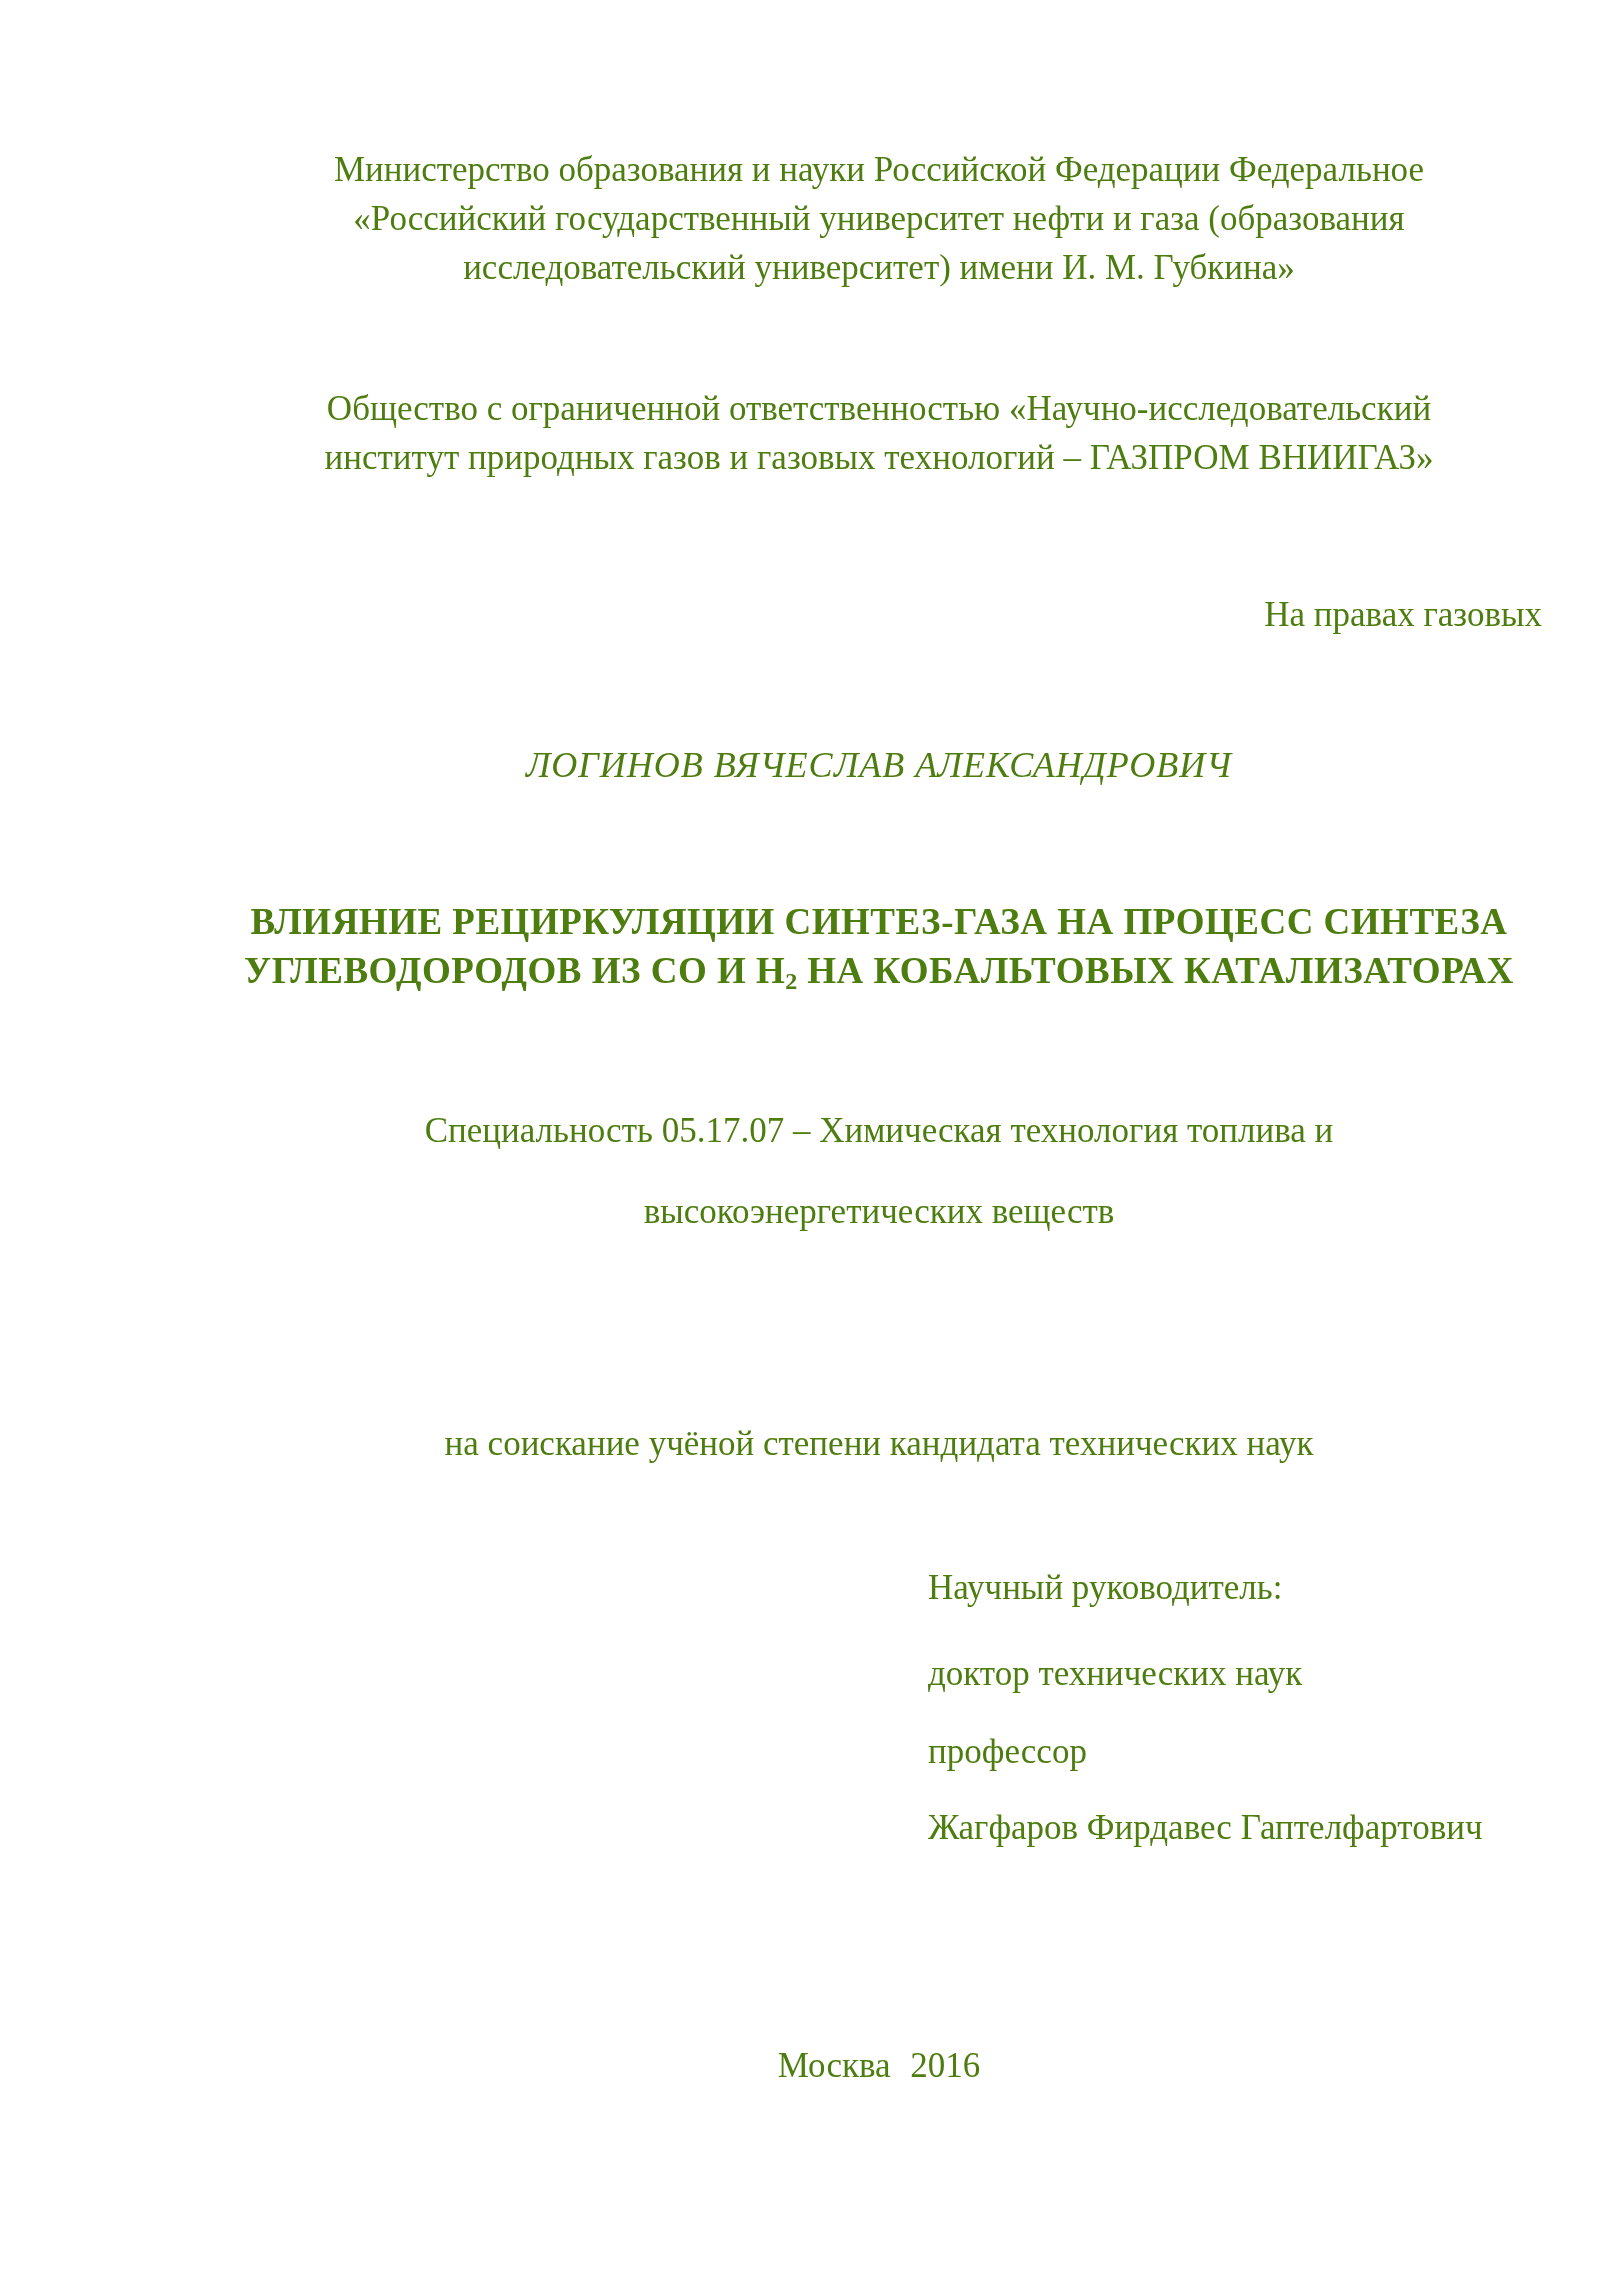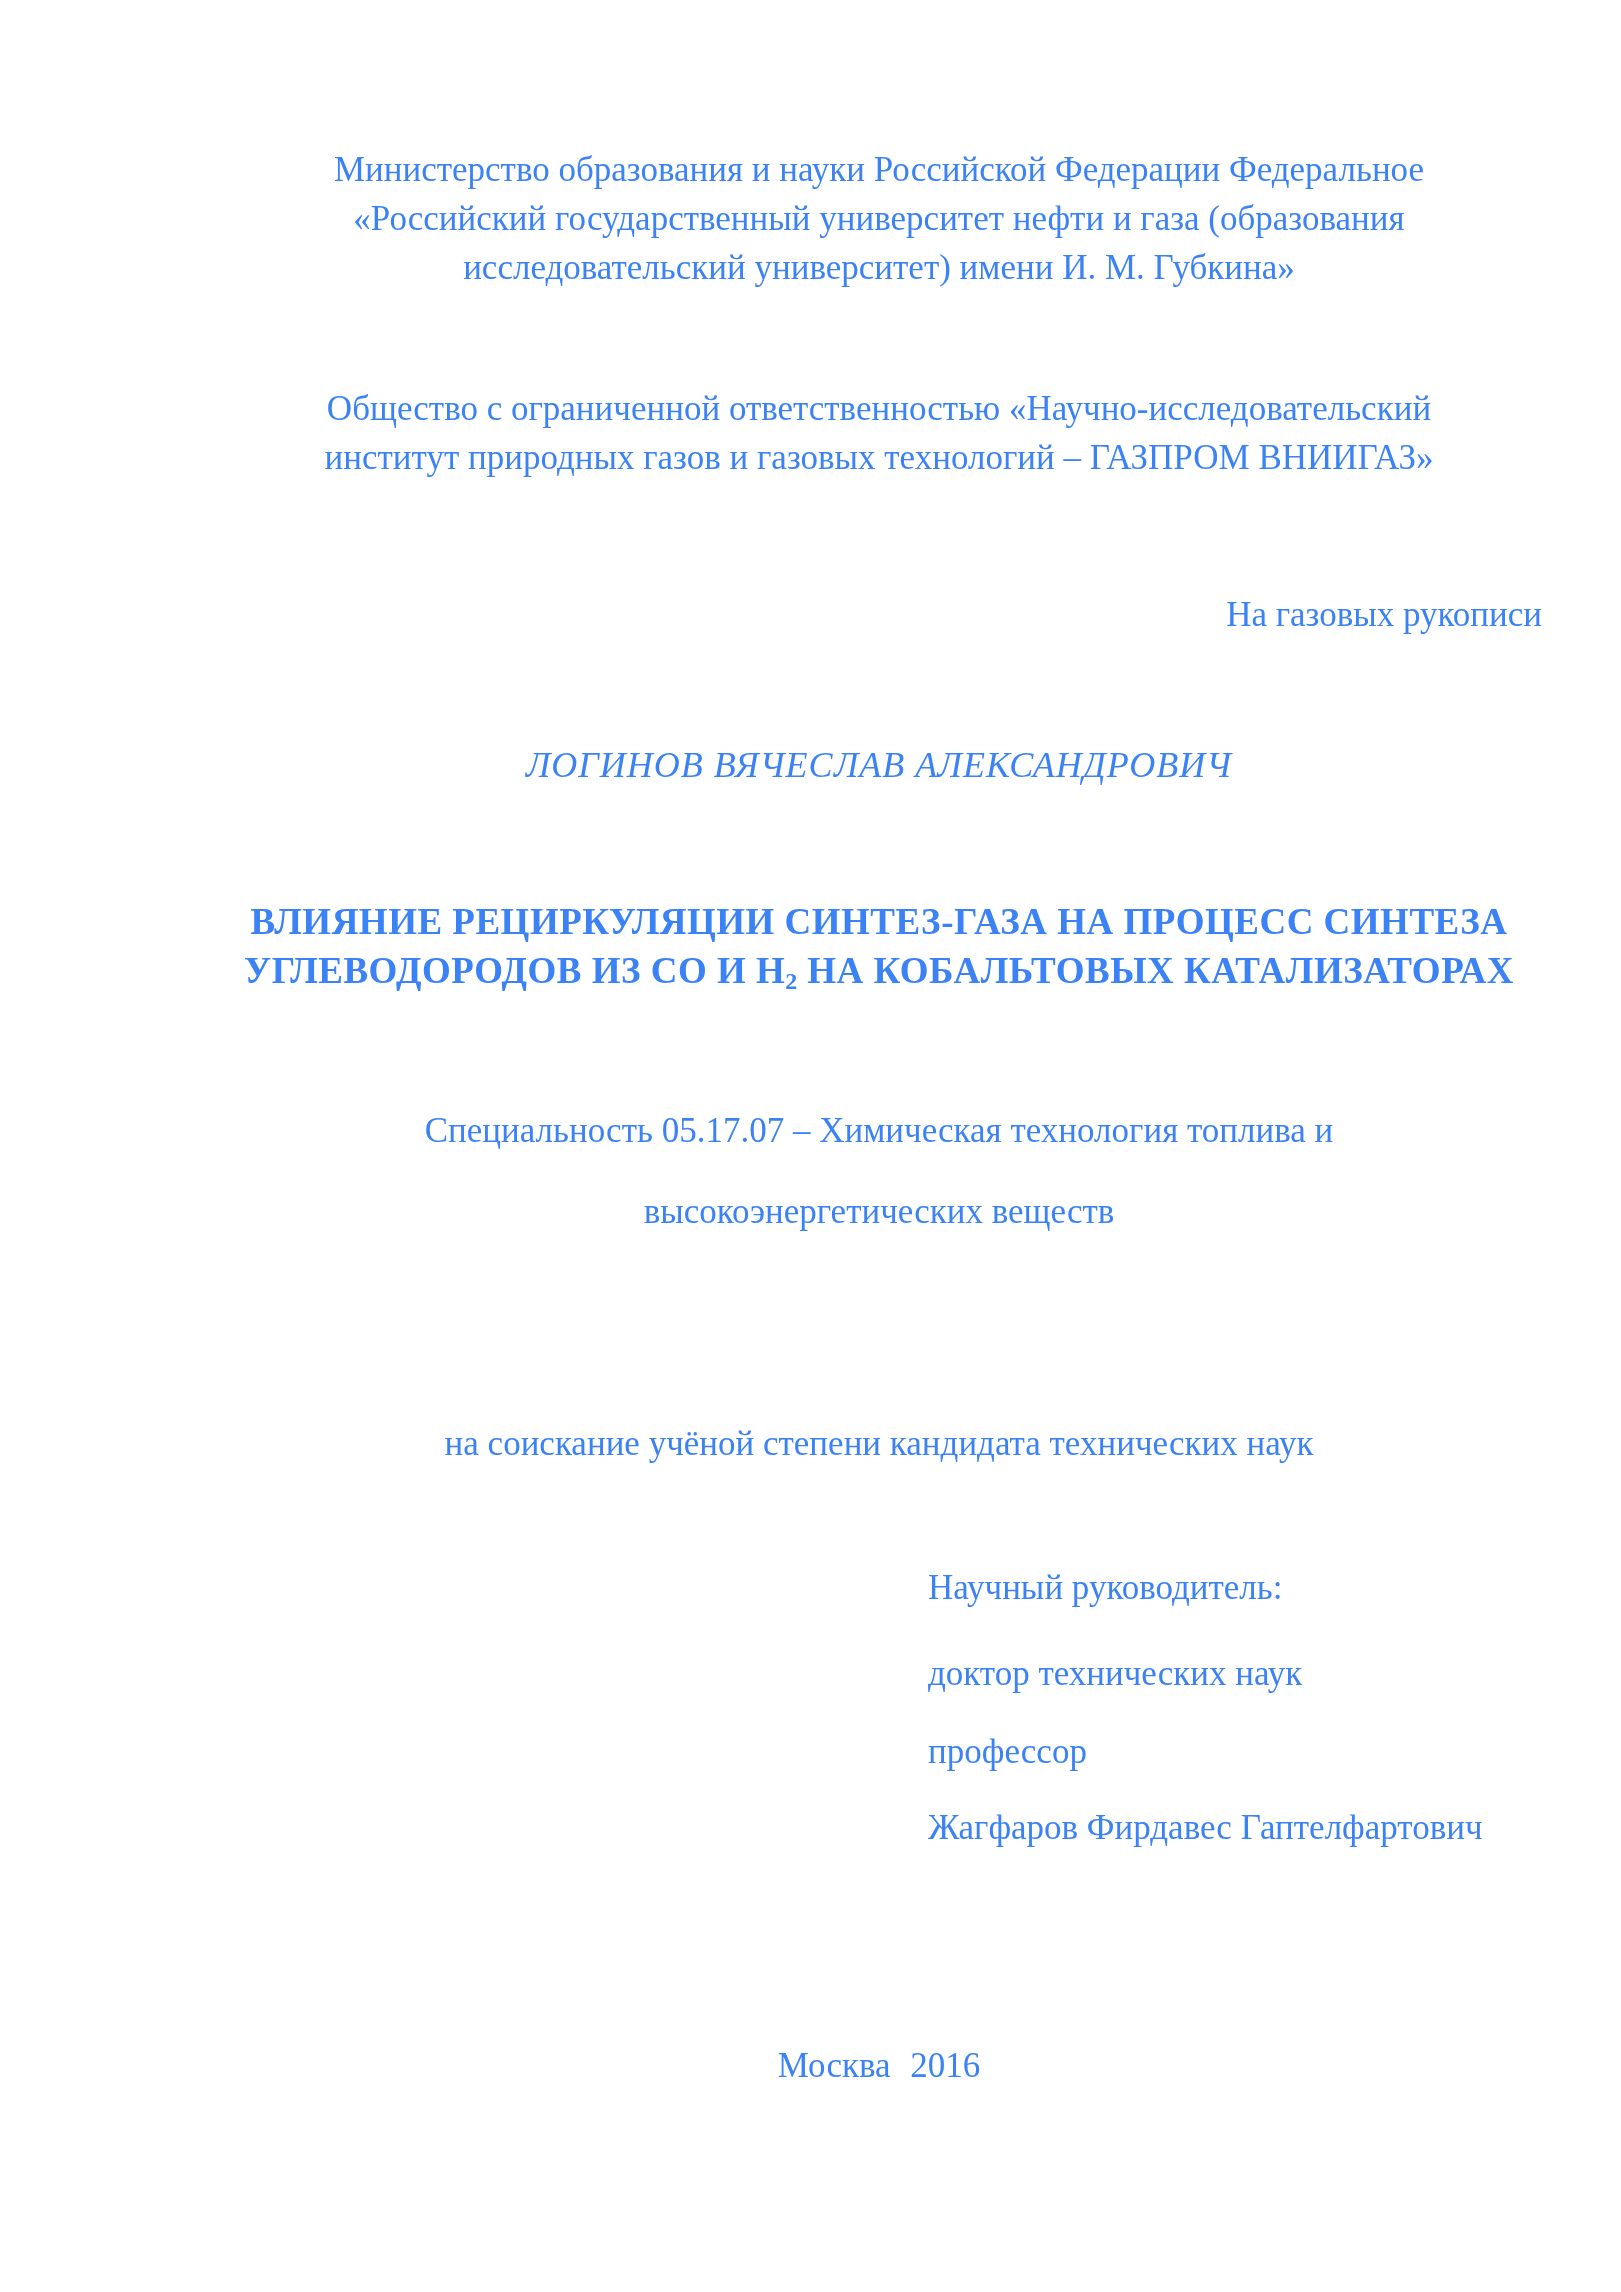--- a/index.html
+++ b/index.html
@@ -5,21 +5,21 @@
   html, body {
     margin: 0;
     padding: 0;
     background: #ffffff;
   }
   .page {
     position: relative;
     width: 1621px;
     height: 2293px;
     background: #ffffff;
-    color: #3b82f6;
+    color: #4d7c0f;
     font-family: "Liberation Serif", "DejaVu Serif", serif;
     overflow: hidden;
   }
   .block {
     position: absolute;
     left: 216px;
     width: 1326px;
     font-size: 35px;
     line-height: 49px;
     text-align: center;
@@ -56,21 +56,21 @@
     <div>Министерство образования и науки Российской Федерации Федеральное</div>
     <div>«Российский государственный университет нефти и газа (образования</div>
     <div>исследовательский университет) имени И. М. Губкина»</div>
   </div>
 
   <div class="block organization">
     <div>Общество с ограниченной ответственностью «Научно-исследовательский</div>
     <div>институт природных газов и газовых технологий – ГАЗПРОМ ВНИИГАЗ»</div>
   </div>
 
-  <div class="block manuscript">На газовых рукописи</div>
+  <div class="block manuscript">На правах газовых</div>
 
   <div class="block author">ЛОГИНОВ ВЯЧЕСЛАВ АЛЕКСАНДРОВИЧ</div>
 
   <div class="block title">
     <div>ВЛИЯНИЕ РЕЦИРКУЛЯЦИИ СИНТЕЗ-ГАЗА НА ПРОЦЕСС СИНТЕЗА</div>
     <div><span>УГЛЕВОДОРОДОВ ИЗ СО И Н</span><span class="sub">2</span><span> НА КОБАЛЬТОВЫХ КАТАЛИЗАТОРАХ</span></div>
   </div>
 
   <div class="block specialty1">Специальность 05.17.07 – Химическая технология топлива и</div>
   <div class="block specialty2">высокоэнергетических веществ</div>

